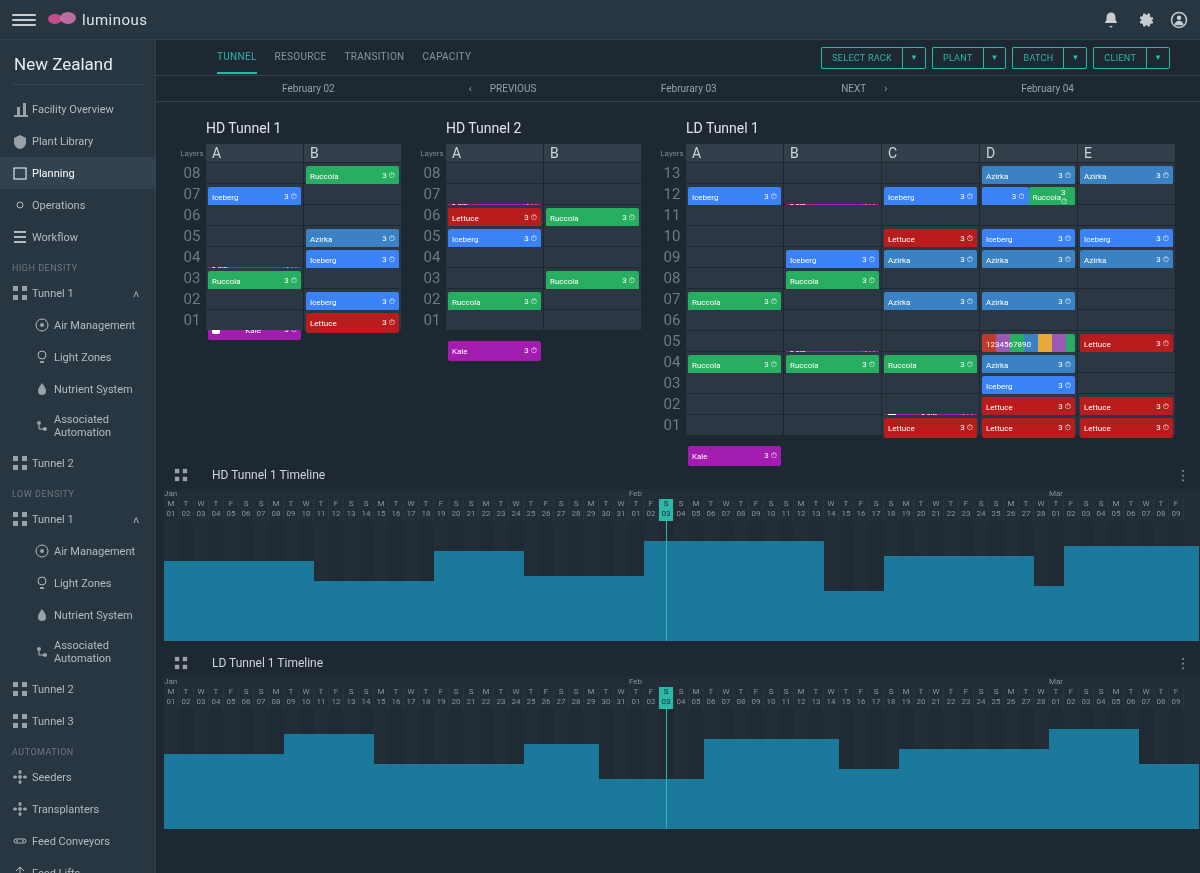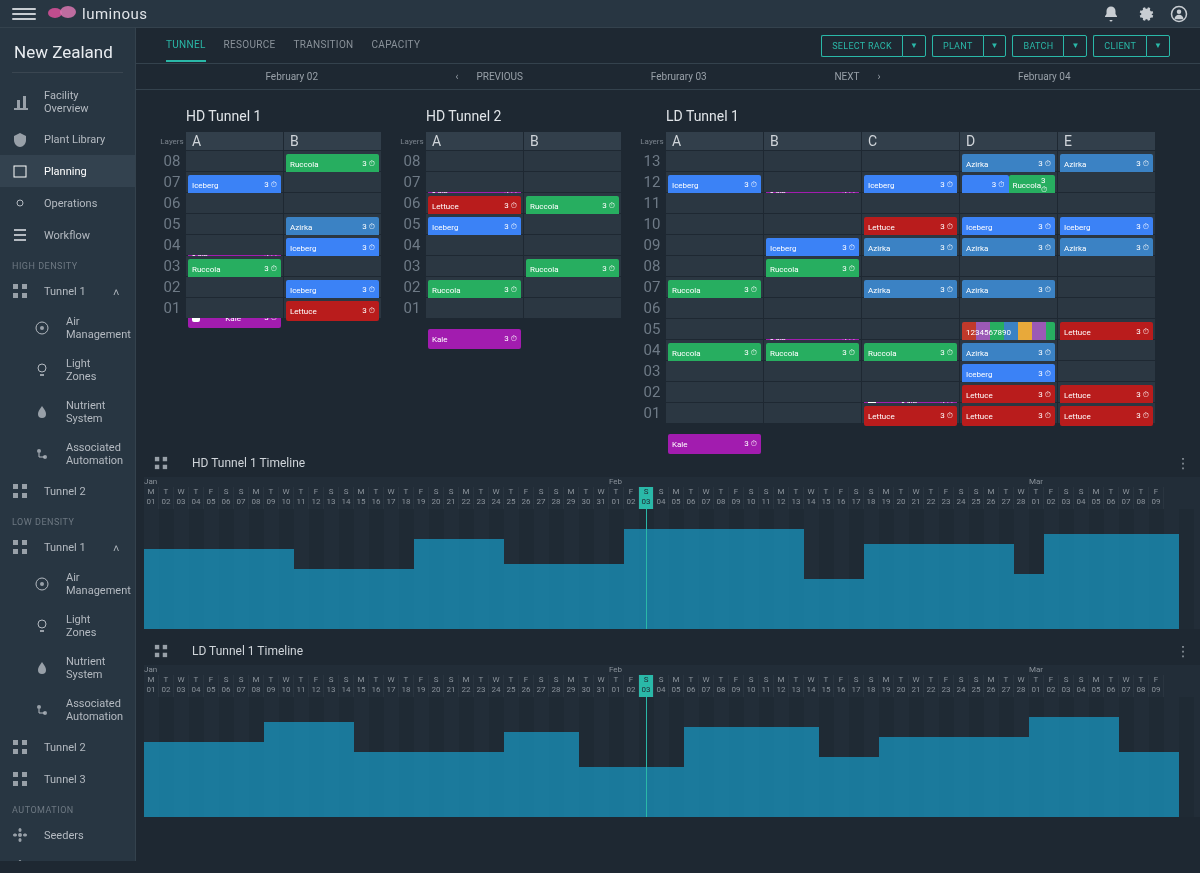--- a/index.html
+++ b/index.html
@@ -1,48 +1,48 @@
 <!DOCTYPE html>
 <html><head>
 <meta charset="utf-8">
 <style>
 *{box-sizing:border-box;margin:0;padding:0;font-family:-apple-system,BlinkMacSystemFont,"Segoe UI",Roboto,sans-serif;}
 body{background:#1e2832;color:#c8cdd2;font-size:12px;overflow:hidden;width:1200px;height:873px;}
-.topbar{height:28px;background:#283642;display:flex;align-items:center;padding:0 12px;border-bottom:1px solid #34424d;}
+.topbar{height:40px;background:#283642;display:flex;align-items:center;padding:0 12px;border-bottom:1px solid #34424d;}
 .menu-icon{width:24px;height:24px;display:flex;flex-direction:column;justify-content:center;gap:3px;cursor:pointer;}
 .menu-icon span{height:2px;background:#c8cdd2;border-radius:1px;}
 .logo{display:flex;align-items:center;margin-left:12px;gap:6px;}
 .logo-mark{width:28px;height:16px;position:relative;}
 .logo-mark::before,.logo-mark::after{content:'';position:absolute;border-radius:50%;}
 .logo-mark::before{width:14px;height:10px;background:#c04d8e;left:0;top:2px;}
 .logo-mark::after{width:16px;height:12px;background:#d776af;right:0;top:0;opacity:0.85;}
 .logo-text{font-size:15px;color:#e0e4e8;letter-spacing:0.5px;}
 .topbar-right{margin-left:auto;display:flex;gap:16px;align-items:center;}
 .topbar-icon{width:18px;height:18px;cursor:pointer;fill:#c8cdd2;}
 .layout{display:flex;height:calc(873px - 40px);}
-.sidebar{width:136px;background:#283642;overflow-y:auto;border-right:1px solid #34424d;}
+.sidebar{width:156px;background:#283642;overflow-y:auto;border-right:1px solid #34424d;}
 .sidebar::-webkit-scrollbar{width:4px;}
 .sidebar::-webkit-scrollbar-thumb{background:#3a4550;}
 .loc-name{padding:14px 14px 10px;font-size:17px;color:#e8ecf0;}
 .loc-name+hr{border:none;border-top:1px solid #3a4651;margin:0 12px 8px;}
-.nav-item{display:flex;align-items:center;padding:8px 12px;gap:16px;cursor:pointer;font-size:11px;color:#b4bac1;}
+.nav-item{display:flex;align-items:center;padding:8px 12px;gap:4px;cursor:pointer;font-size:11px;color:#b4bac1;}
 .nav-item.active{background:#33424f;color:#fff;}
 .nav-icon{width:16px;height:16px;flex-shrink:0;display:flex;align-items:center;justify-content:center;}
 .nav-icon svg{width:16px;height:16px;fill:#98a0a8;}
 .nav-item.active .nav-icon svg{fill:#fff;}
 .nav-section{padding:10px 12px 4px;font-size:9px;color:#6d7882;letter-spacing:0.5px;}
 .nav-expand{margin-left:auto;width:10px;height:10px;}
 .nav-item.sub{padding-left:34px;}
 .main{flex:1;background:#1e2832;overflow-y:auto;}
 .main::-webkit-scrollbar{width:6px;}
 .main::-webkit-scrollbar-thumb{background:#3a4550;}
 .subhdr{height:36px;display:flex;align-items:center;padding:0 30px;border-bottom:1px solid #34424d;}
 .tabs{display:flex;gap:18px;}
 .tab{padding:10px 0;font-size:10px;color:#8a929a;cursor:pointer;letter-spacing:0.3px;}
-.tab.active{color:#2ab8a8;border-bottom:2px solid #2ab8a8;}
+.tab.active{color:#2ab8a8;border-bottom:2px solid #2ab8a8;margin-left:31px;}
 .actions{margin-left:auto;display:flex;gap:6px;}
 .btn{border:1px solid #2ab8a8;background:transparent;color:#2ab8a8;padding:5px 10px;font-size:9px;cursor:pointer;letter-spacing:0.3px;border-radius:2px;}
 .btn-split{display:flex;}
 .btn-split .btn{border-right:none;border-radius:2px 0 0 2px;}
 .btn-split .btn-caret{border:1px solid #2ab8a8;padding:5px 7px;cursor:pointer;border-radius:0 2px 2px 0;color:#2ab8a8;font-size:8px;}
 .daterow{height:26px;display:flex;align-items:center;border-bottom:1px solid #34424d;font-size:10px;color:#98a0a8;}
 .daterow .d1{flex:1;text-align:center;}
 .daterow .nav{display:flex;align-items:center;gap:10px;}
 .daterow .nav-btn{cursor:pointer;padding:0 8px;}
 .daterow .d2{flex:1;text-align:center;font-size:10px;}

